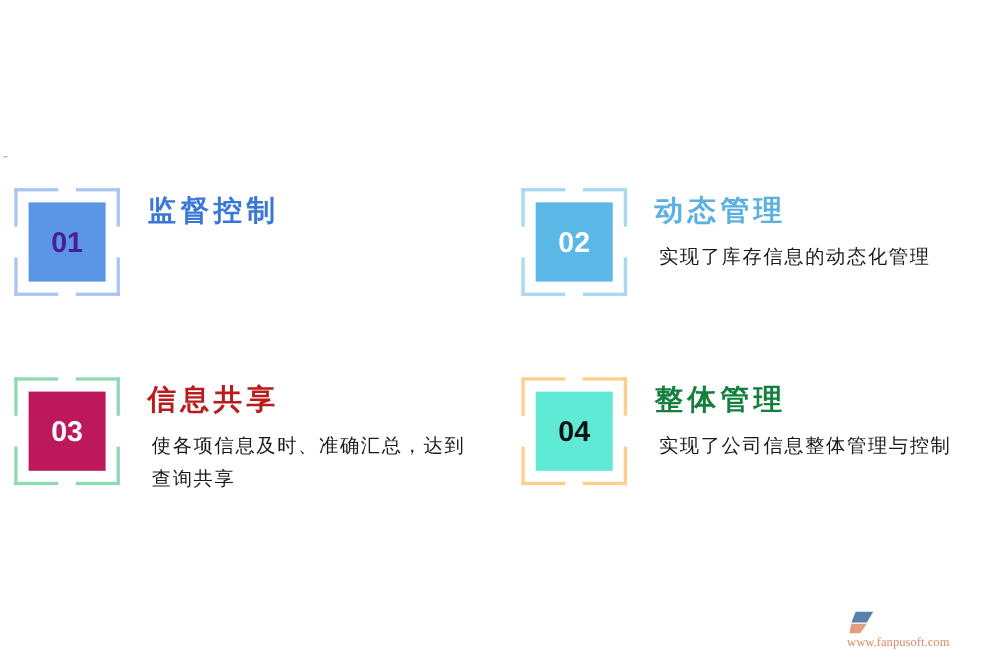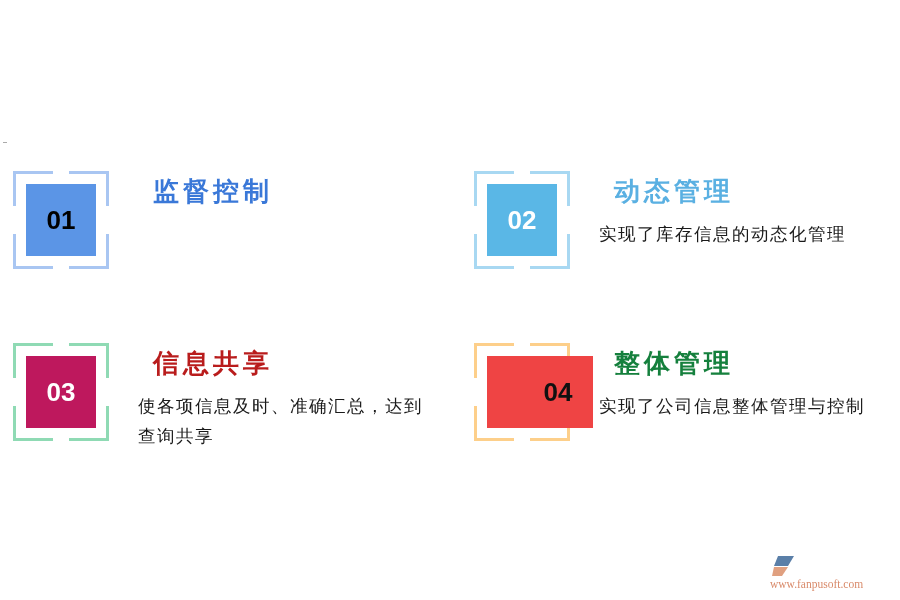--- a/index.html
+++ b/index.html
@@ -14,21 +14,21 @@
   .tr-h { right:0; top:0; width:40px; }
   .bl-h { left:0; bottom:0; width:40px; }
   .br-h { right:0; bottom:0; width:40px; }
   .tl-v { left:0; top:0; height:35px; }
   .bl-v { left:0; bottom:0; height:35px; }
   .tr-v { right:0; top:0; height:35px; }
   .br-v { right:0; bottom:0; height:35px; }
   .square { position:absolute; left:13px; top:13px; width:70px; height:72px;
             display:flex; align-items:center; justify-content:center;
             font-family:"Liberation Sans", sans-serif; font-weight:bold; font-size:26px; color:#ffffff; }
-  .title { position:absolute; left:140px; top:3px; font-size:26px; font-weight:bold; letter-spacing:4px; white-space:nowrap; }
+  .title { position:absolute; left:121px; top:3px; font-size:26px; font-weight:bold; letter-spacing:4px; white-space:nowrap; }
   .desc { position:absolute; left:125px; top:48px; font-size:17.5px; color:#1a1a1a; letter-spacing:1.5px; line-height:30px; width:300px; }
   .logo { position:absolute; left:768px; top:552px; width:125px; height:42px; }
   .logo-mark { position:absolute; left:4px; top:4px; width:22px; height:20px; }
   .logo-name { position:absolute; left:30px; top:0px; font-size:21px; color:#5a7fa8; letter-spacing:1px; white-space:nowrap; }
   .logo-url { position:absolute; left:2px; top:26px; font-family:"Liberation Serif", serif; font-size:11.5px; color:#d98a6a; white-space:nowrap; }
   .dot { position:absolute; left:3px; top:142px; width:4px; height:1px; background:#aaaaaa; }
 </style>
 </head>
 <body>
 
@@ -37,21 +37,21 @@
 <div class="item" style="left:13px; top:171px;">
   <div class="frame">
     <div class="seg h tl-h" style="background:#a9c6f2"></div>
       <div class="seg v tl-v" style="background:#a9c6f2"></div>
     <div class="seg h tr-h" style="background:#a9c6f2"></div>
       <div class="seg v tr-v" style="background:#a9c6f2"></div>
     <div class="seg h bl-h" style="background:#a9c6f2"></div>
       <div class="seg v bl-v" style="background:#a9c6f2"></div>
     <div class="seg h br-h" style="background:#a9c6f2"></div>
       <div class="seg v br-v" style="background:#a9c6f2"></div>
-    <div class="square" style="background:#5b95e6; color:#000000;">01</div>
+    <div class="square" style="background:#5b95e6; color:#4c1d95;">01</div>
   </div>
   <div class="title" style="color:#3a78d8;">监督控制</div>
 </div>
 
 <div class="item" style="left:474px; top:171px;">
   <div class="frame">
     <div class="seg h tl-h" style="background:#a8d8f2"></div>
       <div class="seg v tl-v" style="background:#a8d8f2"></div>
     <div class="seg h tr-h" style="background:#a8d8f2"></div>
       <div class="seg v tr-v" style="background:#a8d8f2"></div>
@@ -84,21 +84,21 @@
 <div class="item" style="left:474px; top:343px;">
   <div class="frame">
     <div class="seg h tl-h" style="background:#fdcf8a"></div>
       <div class="seg v tl-v" style="background:#fdcf8a"></div>
     <div class="seg h tr-h" style="background:#fdcf8a"></div>
       <div class="seg v tr-v" style="background:#fdcf8a"></div>
     <div class="seg h bl-h" style="background:#fdcf8a"></div>
       <div class="seg v bl-v" style="background:#fdcf8a"></div>
     <div class="seg h br-h" style="background:#fdcf8a"></div>
       <div class="seg v br-v" style="background:#fdcf8a"></div>
-    <div class="square" style="background:#ef4444; color:#111111;padding-left:36px;">04</div>
+    <div class="square" style="background:#5eead4; color:#111111;">04</div>
   </div>
   <div class="title" style="color:#15803d;">整体管理</div>
   <div class="desc">实现了公司信息整体管理与控制</div>
 </div>
 
 <div class="logo">
   <svg class="logo-mark" viewBox="0 0 22 20">
     <polygon points="6,0 22,0 16,10 2,10" fill="#5a7fa8"></polygon>
     <polygon points="2,11 16,11 10,20 0,20" fill="#e0a080"></polygon>
   </svg>

